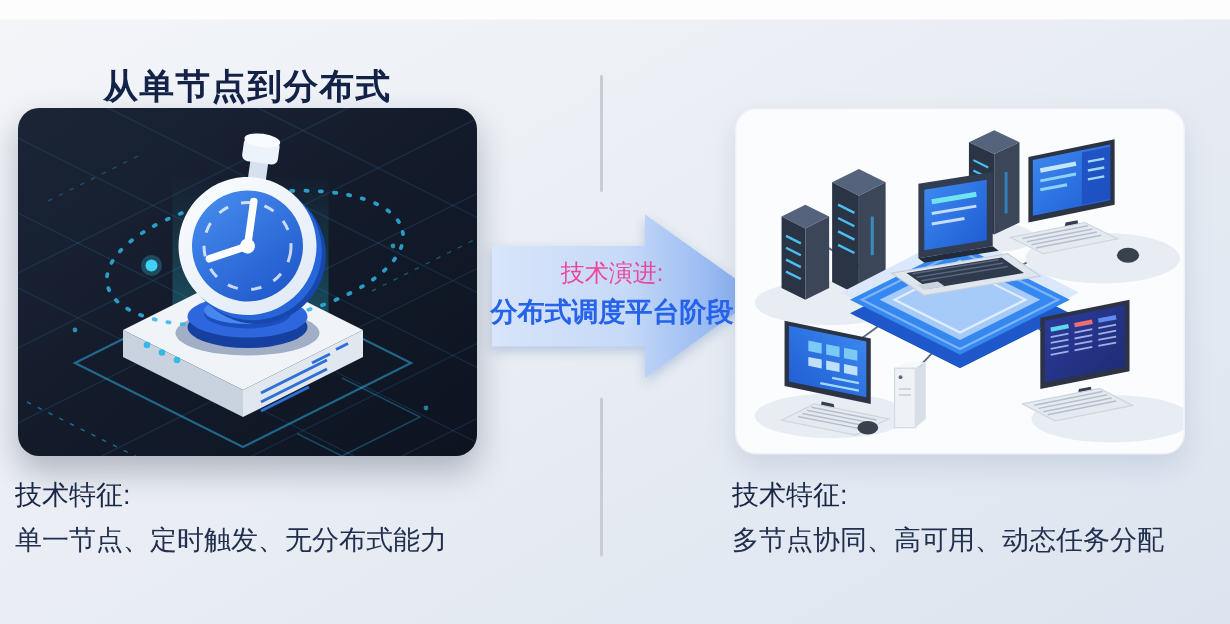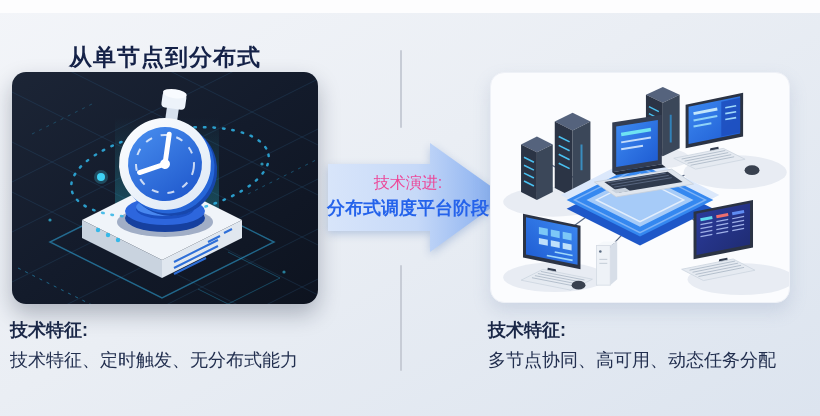--- a/index.html
+++ b/index.html
@@ -19,21 +19,21 @@
   .stage-title.lt{left:12px;width:306px;}
   .stage-title.rt{left:490px;width:300px;}
   .card{position:absolute;top:72px;border-radius:14px;overflow:hidden;}
   .card.dark{left:12px;width:306px;height:232px;box-shadow:0 10px 22px rgba(15,25,50,.28);}
   .card.light{left:490px;width:300px;height:231px;background:#fbfcfe;
     box-shadow:0 8px 18px rgba(110,130,170,.20);border:1px solid #eef1f7;box-sizing:border-box;}
   .card svg{display:block;}
   .features{position:absolute;top:318px;font-size:18px;color:#222f4f;line-height:24px;}
   .features.lt{left:10px;width:335px;}
   .features.rt{left:488px;width:335px;}
-  .features .label{font-weight:700;color:#1a2747;margin:0 0 6px 0;}
+  .features .label{font-weight:400;color:#1a2747;margin:0 0 6px 0;}
   .features .txt{margin:0;}
   .arrow-wrap{position:absolute;left:318px;top:133px;width:200px;height:128px;}
   .arrow-svg{position:absolute;left:0;top:0;filter:drop-shadow(0 3px 4px rgba(120,150,200,.45));}
   .arrow-text{position:absolute;left:4px;top:38px;width:172px;text-align:center;}
   .arrow-line1{font-size:16px;font-weight:400;color:#ec4899;line-height:24px;white-space:nowrap;}
   .arrow-line2{font-size:18px;font-weight:700;color:#2563eb;line-height:27px;white-space:nowrap;}
 </style>
 </head>
 <body>
 
@@ -115,21 +115,21 @@
         <line x1="153" y1="92" x2="129" y2="104" stroke="#ffffff" stroke-width="5" stroke-linecap="round"></line>
         <circle cx="153" cy="92" r="5" fill="#ffffff"></circle>
       </g>
       <circle cx="89" cy="105" r="7" fill="#3fd2f5" opacity="0.25"></circle>
       <circle cx="89" cy="105" r="4" fill="#3fd2f5"></circle>
     </svg>
   </div>
 
   <div class="features lt">
     <p class="label">技术特征:</p>
-    <p class="txt">技术特征、定时触发、无分布式能力</p>
+    <p class="txt">单一节点、定时触发、无分布式能力</p>
   </div>
 
   <div class="arrow-wrap">
     <svg class="arrow-svg" width="200" height="128" viewBox="0 0 200 128">
       <defs>
         <linearGradient id="arrowg" x1="0" y1="0" x2="1" y2="0">
           <stop offset="0" stop-color="#d8e5fa"></stop>
             <stop offset="0.5" stop-color="#c6d9f8"></stop>
             <stop offset="1" stop-color="#7ea8ee"></stop>
         </linearGradient>

